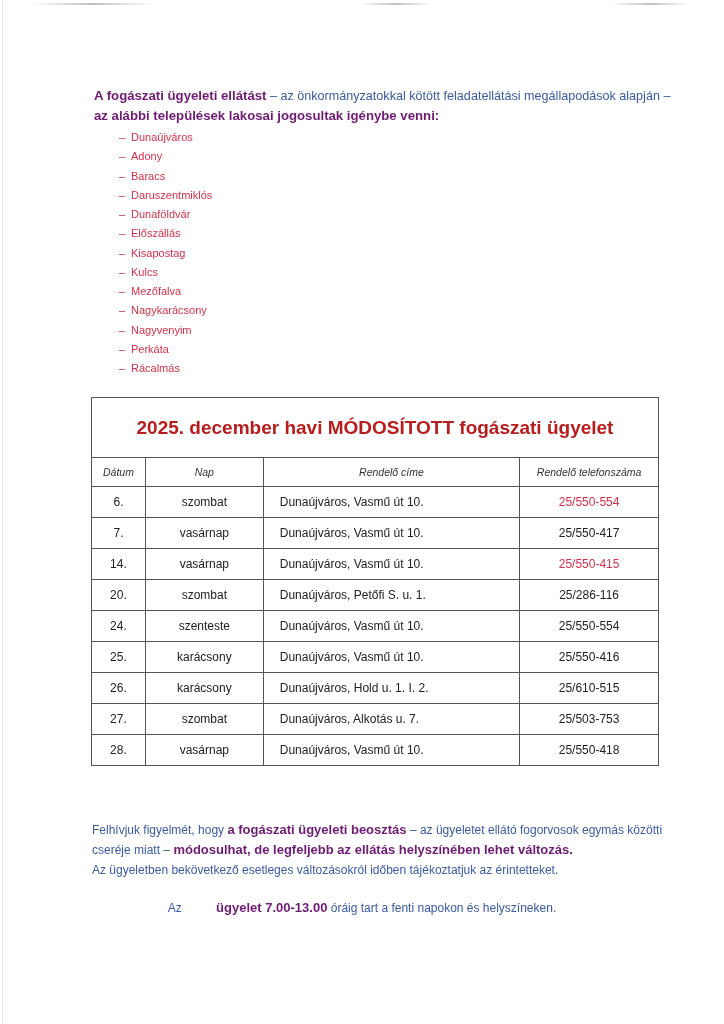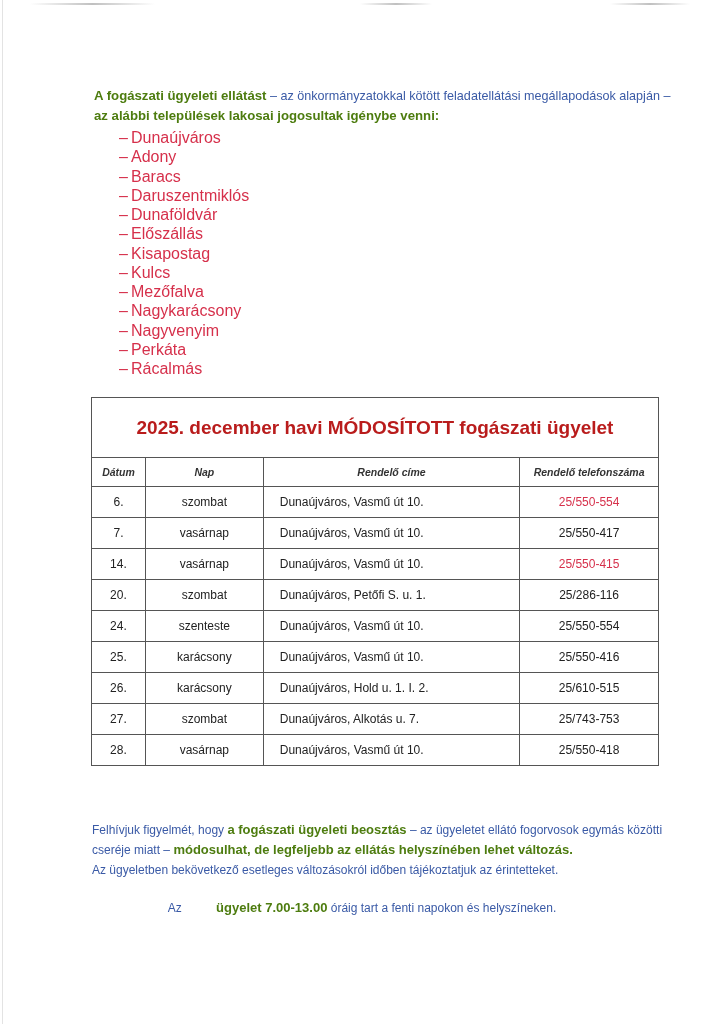--- a/index.html
+++ b/index.html
@@ -4,36 +4,36 @@
   <style>
     html, body { margin: 0; padding: 0; }
     body {
       width: 724px; height: 1024px; background: #ffffff; position: relative; overflow: hidden;
       font-family: "Liberation Sans", "DejaVu Sans", sans-serif;
     }
     .scan-mark { position: absolute; top: 3px; height: 2px; background: linear-gradient(to right, rgba(180,180,180,0), rgba(150,150,150,0.6), rgba(180,180,180,0)); }
     .left-edge { position: absolute; left: 2px; top: 0; width: 1px; height: 1024px; background: rgba(200,200,200,0.5); }
 
     .intro { position: absolute; left: 94px; top: 86px; width: 600px; font-size: 12.6px; line-height: 20px; }
-    .red { color: #4d7c0f; }
+    .red { color: #701a75; }
     .blue { color: #3a5aa6; }
     .bold { font-weight: bold; }
     .intro .lead { font-size: 13.2px; }
 
-    .towns { position: absolute; left: 119px; top: 128px; list-style: none; margin: 0; padding: 0; font-size: 16px; }
+    .towns { position: absolute; left: 119px; top: 128px; list-style: none; margin: 0; padding: 0; font-size: 11px; }
     .towns li { height: 19.25px; line-height: 19.25px; color: #d6304b; }
     .towns li .dash { display: inline-block; width: 9px; margin-right: 3px; color: #d6304b; }
 
     table.sched {
       position: absolute; left: 91px; top: 397px; width: 568px;
       border-collapse: collapse; font-size: 12px; color: #222;
     }
     table.sched td, table.sched th { border: 1px solid #555; padding: 0; text-align: center; }
     table.sched .title-cell { height: 59px; font-size: 19px; font-weight: bold; color: #b91c1c; }
-    table.sched th { font-weight: bold; font-style: italic; font-size: 10.5px; height: 28px; color: #333; }
+    table.sched th { font-weight: normal; font-style: italic; font-size: 10.5px; height: 28px; color: #333; }
     table.sched td { height: 30px; }
     table.sched td.addr { text-align: left; padding-left: 16px; }
     table.sched td.phone-red { color: #d6304b; }
     col.c1 { width: 54px; } col.c2 { width: 118px; } col.c3 { width: 257px; } col.c4 { width: 139px; }
 
     .notice { position: absolute; left: 92px; top: 820px; width: 600px; font-size: 12px; line-height: 20px; color: #3a5aa6; }
     .notice .big { font-size: 13px; }
     .hours { position: absolute; left: 0; width: 724px; top: 900px; text-align: center; font-size: 12px; color: #3a5aa6; }
     .hours .red { font-size: 13px; margin-left: 31px; }
   </style>
@@ -128,21 +128,21 @@
       <tr>
         <td>26.</td>
         <td>karácsony</td>
         <td class="addr">Dunaújváros, Hold u. 1. I. 2.</td>
         <td>25/610-515</td>
       </tr>
       <tr>
         <td>27.</td>
         <td>szombat</td>
         <td class="addr">Dunaújváros, Alkotás u. 7.</td>
-        <td>25/743-753</td>
+        <td>25/503-753</td>
       </tr>
       <tr>
         <td>28.</td>
         <td>vasárnap</td>
         <td class="addr">Dunaújváros, Vasmű út 10.</td>
         <td>25/550-418</td>
       </tr>
     </tbody>
 </table>
 

